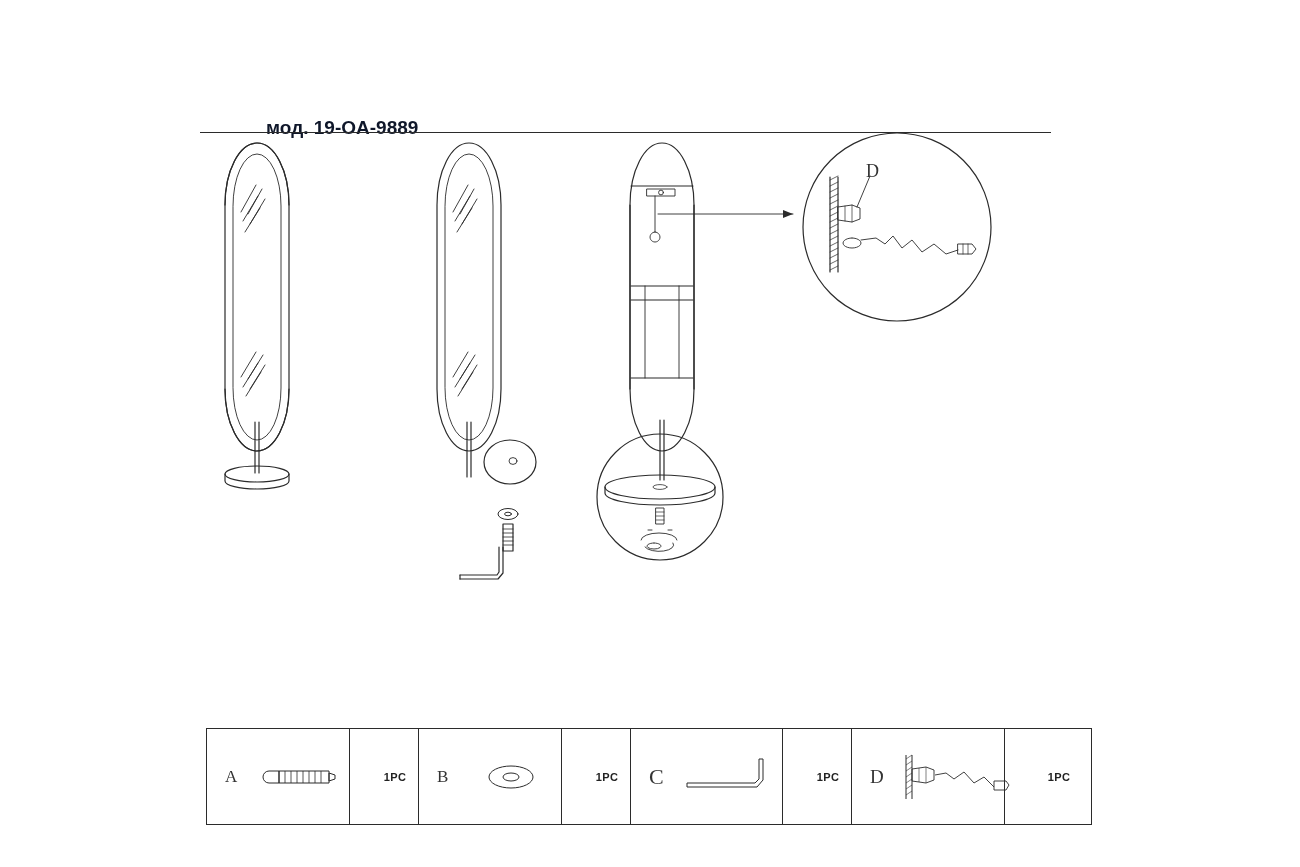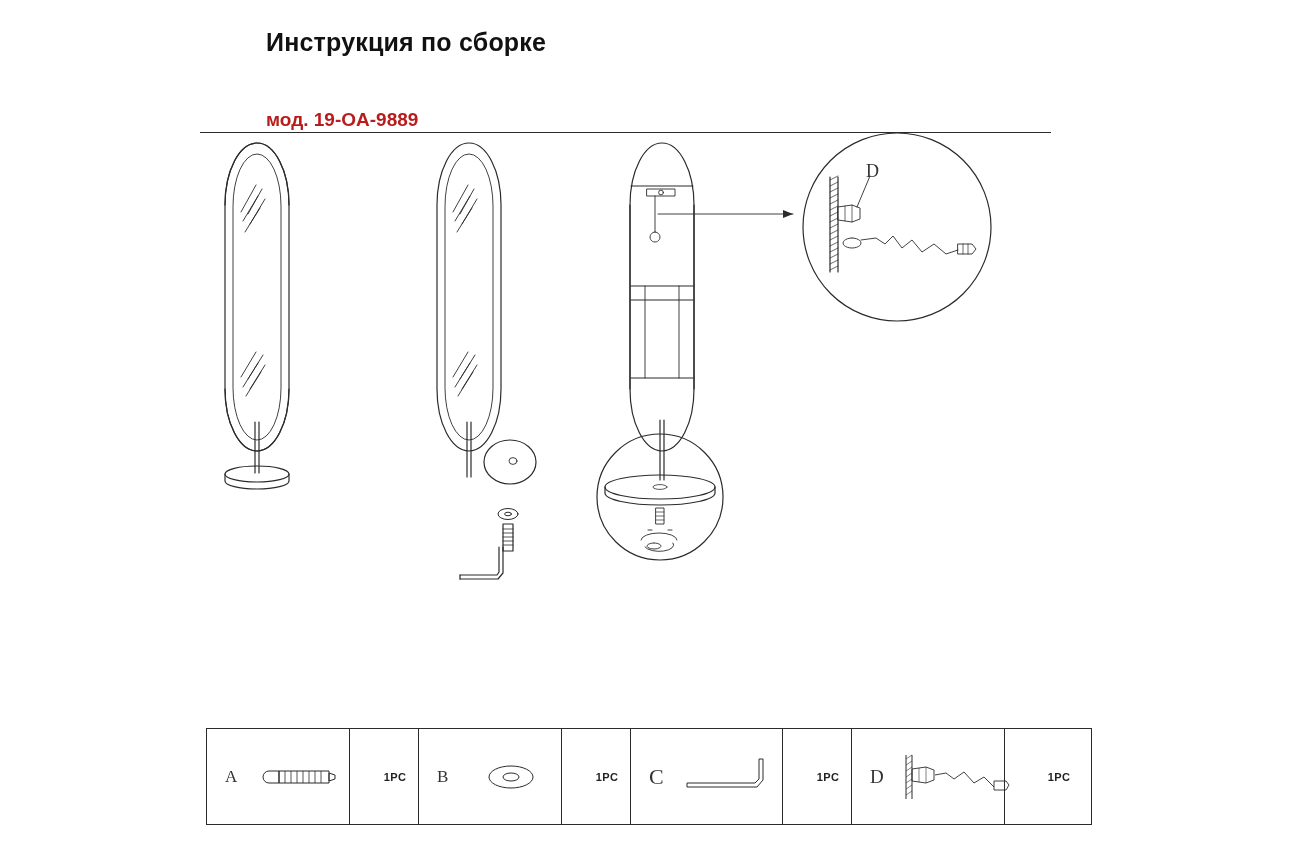--- a/index.html
+++ b/index.html
@@ -24,24 +24,24 @@
     left: 266px;
     top: 28px;
     font-size: 25px;
     font-weight: bold;
     letter-spacing: 0.2px;
     color: #111;
   }
   .model {
     position: absolute;
     left: 266px;
-    top: 109px;
+    top: 117px;
     font-size: 19px;
     font-weight: bold;
-    color: #b91c1c;
+    color: #0f172a;
   }
   .rule {
     position: absolute;
     left: 200px;
     top: 132px;
     width: 851px;
     height: 1px;
     background: #2b2b2b;
   }
   svg.diagram {
@@ -104,21 +104,20 @@
   .w5 { width: 152px; }
   .w6 { width: 69px; }
   .w7 { width: 153px; }
   .w8 { width: 86px; }
 </style>
 </head>
 <body>
 
 <div class="page">
 
-  <div class="title">Инструкция по сборке</div>
   <div class="model">мод. 19-OA-9889</div>
   <div class="rule"></div>
 
   <svg class="diagram" viewBox="0 0 1300 867">
     <g fill="none" stroke="#2b2b2b" stroke-width="1.2" stroke-linecap="round" stroke-linejoin="round">
 
       <g>
 
         <path d="M225 205 a32 62 0 0 1 64 0 L289 389 a32 62 0 0 1 -64 0 Z"></path>
         <path d="M225 205 a32 62 0 0 1 64 0"></path>

